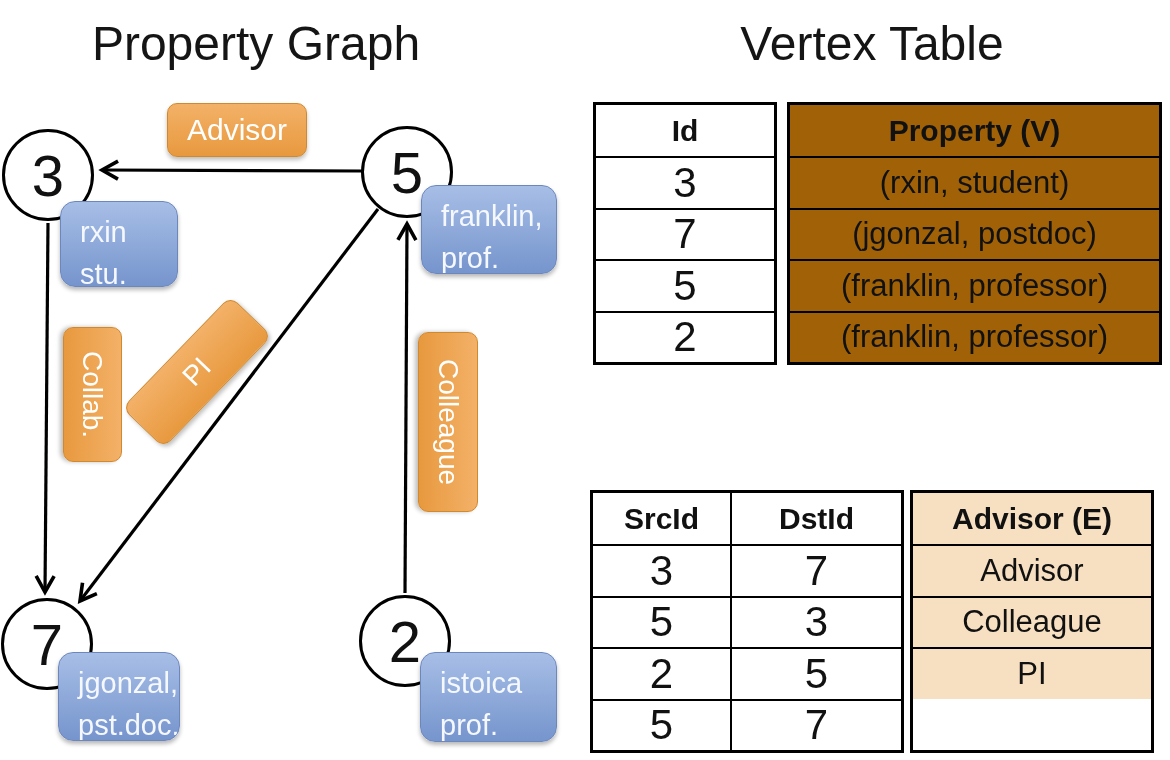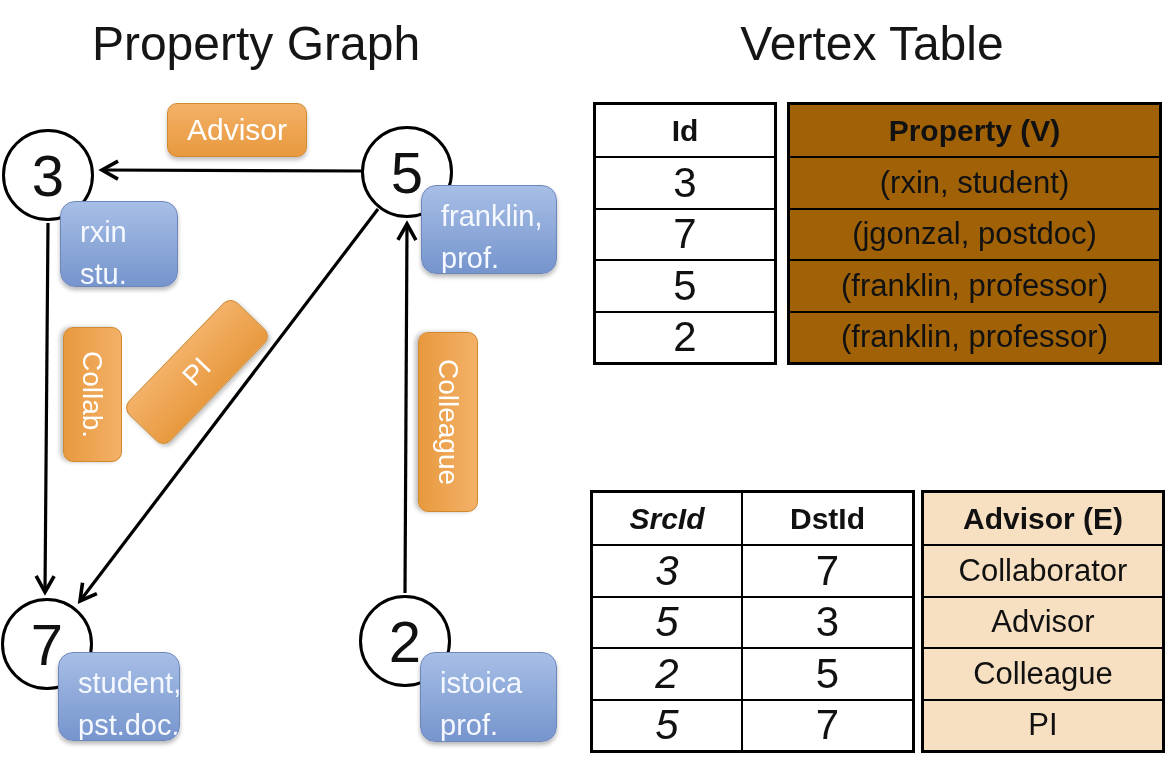--- a/index.html
+++ b/index.html
@@ -75,21 +75,21 @@
     display:flex; align-items:center; justify-content:center;
     border-top:2.5px solid #000; font-size:31px; color:#111;
     text-align:center; white-space:nowrap;
   }
   .cell:first-child { border-top:none; }
   .cell.hdr { font-weight:bold; font-size:30px; }
   .cell.num { font-size:42px; font-weight:normal; }
 
   .col-id   { width:178px; }
   .col-prop-v { width:369px; }
-  .col-src  { width:148px;font-style:italic; }
+  .col-src  { width:137px; }
   .col-dst  { width:169px; }
   .col-prop-e { width:238px; }
   .fill-blue .cell { background:#a16207; }
   .fill-tan  .cell { background:#f7dfc1; }
 </style>
 </head>
 <body>
 
 <div class="canvas">
 
@@ -123,21 +123,21 @@
 
   <div class="vlabel vlabel-rxin">
     <span>rxin</span>
     <span>stu.</span>
   </div>
   <div class="vlabel vlabel-franklin">
     <span>franklin,</span>
     <span>prof.</span>
   </div>
   <div class="vlabel vlabel-jgonzal">
-    <span>student,</span>
+    <span>jgonzal,</span>
     <span>pst.doc.</span>
   </div>
   <div class="vlabel vlabel-istoica">
     <span>istoica</span>
     <span>prof.</span>
   </div>
 
   <div class="elabel elabel-advisor">Advisor</div>
   <div class="elabel elabel-collab">Collab.</div>
   <div class="elabel elabel-pi">PI</div>
@@ -179,21 +179,20 @@
         <div class="cell num">7</div>
         <div class="cell num">3</div>
         <div class="cell num">5</div>
         <div class="cell num">7</div>
       </div>
     </div>
     <div class="gap6"></div>
     <div class="subtable fill-tan">
       <div class="tcol col-prop-e">
         <div class="cell hdr">Advisor (E)</div>
-        <div class="cell">Collaborator</div>
         <div class="cell">Advisor</div>
         <div class="cell">Colleague</div>
         <div class="cell">PI</div>
       </div>
     </div>
   </div>
 
 </div>
 
 </body></html>

